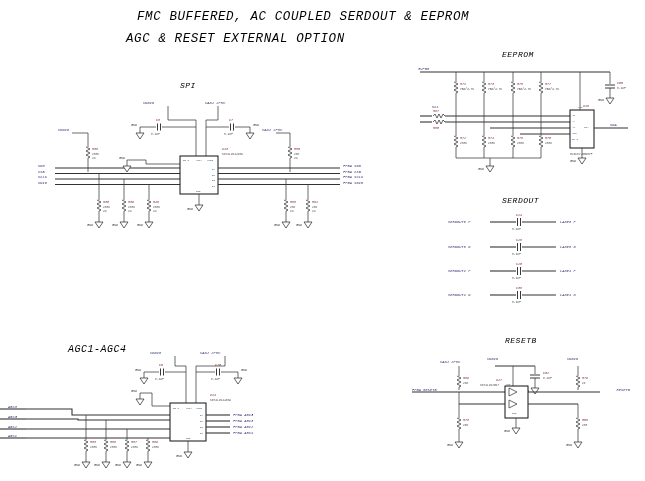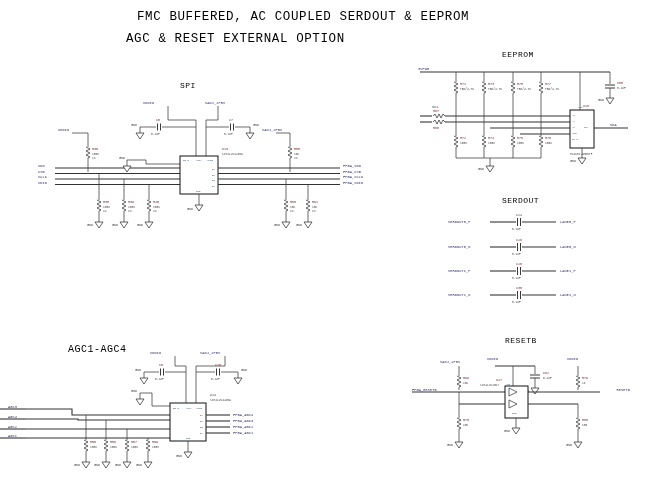--- a/index.html
+++ b/index.html
@@ -1,21 +1,21 @@
 <!DOCTYPE html>
 <html><head>
 <meta charset="utf-8">
 <style>
   html,body{margin:0;padding:0;}
   body{
     width:645px;height:481px;background:#ffffff;
     font-family:"Liberation Mono",monospace;
     color:#111;overflow:hidden;position:relative;
   }
-  #sheet{position:absolute;left:0;top:0;width:645px;height:385px;}
+  #sheet{position:absolute;left:0;top:0;width:645px;height:385px;font-style:italic;}
   svg{display:block;}
   .ttl{font-family:"Liberation Mono",monospace;font-size:12.5px;letter-spacing:.6px;fill:#000;}
   .sect{font-family:"Liberation Mono",monospace;font-size:8px;letter-spacing:.5px;fill:#000;}
   .sect-lg{font-family:"Liberation Mono",monospace;font-size:10px;letter-spacing:.5px;fill:#000;}
   .net{font-family:"Liberation Mono",monospace;font-size:3.6px;fill:#2b2b6e;letter-spacing:.1px;}
   .netr{font-family:"Liberation Mono",monospace;font-size:3.6px;fill:#2b2b6e;letter-spacing:.1px;text-anchor:end;}
   .ref{font-family:"Liberation Mono",monospace;font-size:3.3px;fill:#7a1f1f;}
   .val{font-family:"Liberation Mono",monospace;font-size:2.9px;fill:#444;}
   .pin{font-family:"Liberation Mono",monospace;font-size:2.5px;fill:#1d4e7a;}
   .gndt{font-family:"Liberation Mono",monospace;font-size:3.1px;fill:#333;text-anchor:middle;}

